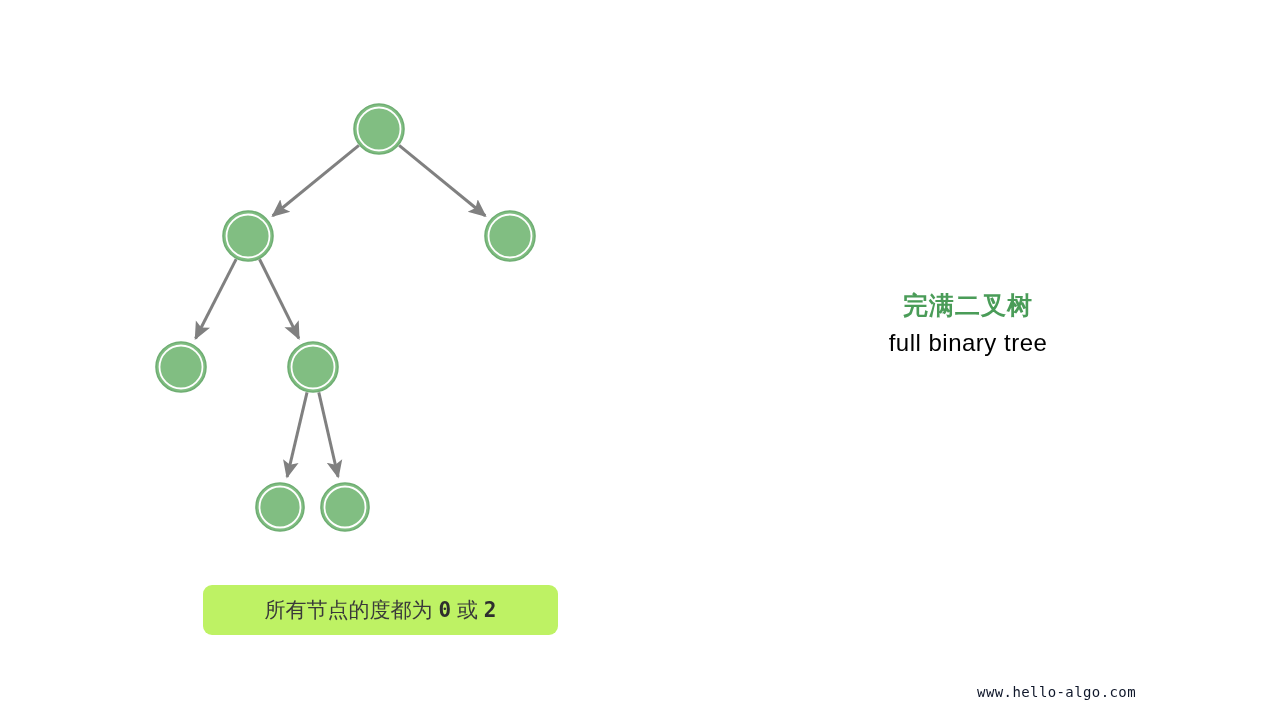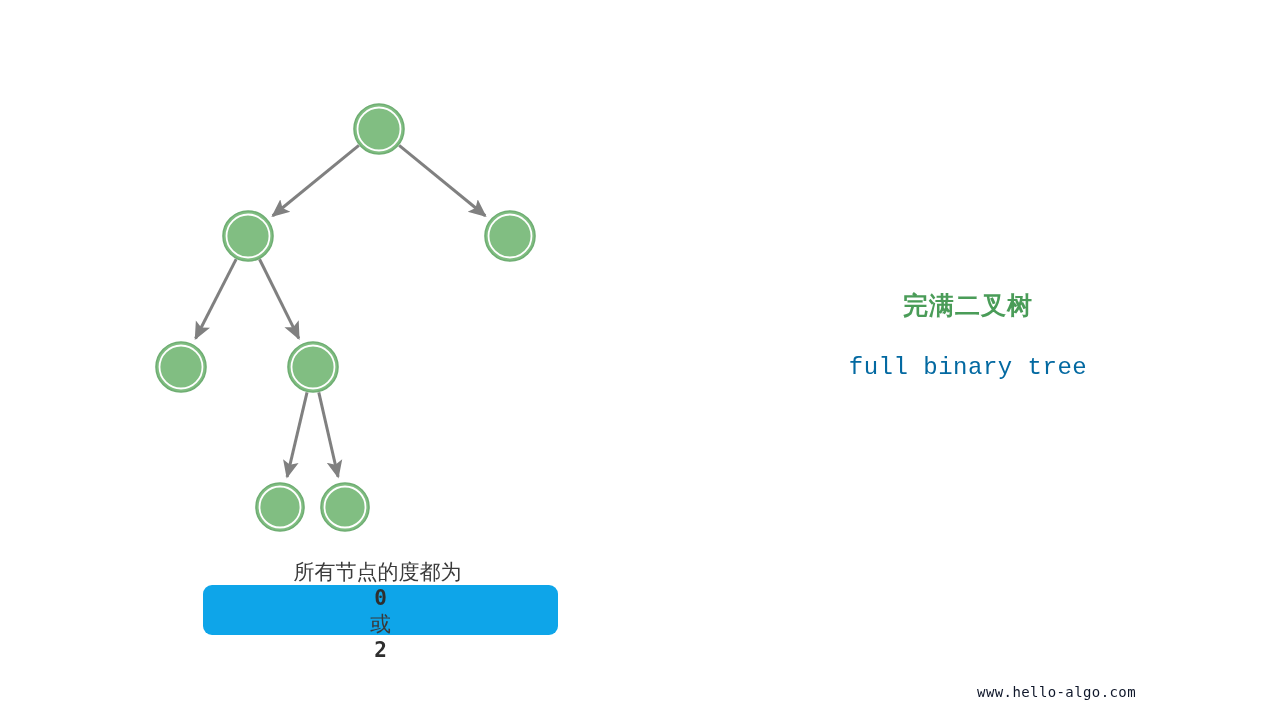--- a/index.html
+++ b/index.html
@@ -42,43 +42,42 @@
   .label-title {
     font-family: "Liberation Sans", "DejaVu Sans", sans-serif;
     font-size: 25px;
     font-weight: bold;
     color: #4a9c58;
     letter-spacing: 1px;
     line-height: 34px;
     white-space: nowrap;
   }
   .label-subtitle {
-    font-family: Liberation Mono, monospace;
+    font-family: Liberation Sans, sans-serif;
     font-size: 24px;
-    color: #0369a1;
+    color: #000000;
     line-height: 32px;
-    margin-top: 30px;
+    margin-top: 5px;
     letter-spacing: 0.5px;
     white-space: nowrap;
   }
 
   
   .caption-pill {
     position: absolute;
     left: 203px;
     top: 585px;
     width: 355px;
     height: 50px;
-    background: #0ea5e9;
+    background: #bef264;
     border-radius: 9px;
     display: flex;
     align-items: center;
     justify-content: center;
     box-sizing: border-box;
-    flex-direction: column;
   }
   .caption-text {
     font-family: "Liberation Sans", "DejaVu Sans", sans-serif;
     font-size: 21px;
     color: #3a3a3a;
     white-space: pre;
   }
   .caption-num {
     font-family: "DejaVu Sans Mono", "Liberation Mono", monospace;
     font-size: 21px;

